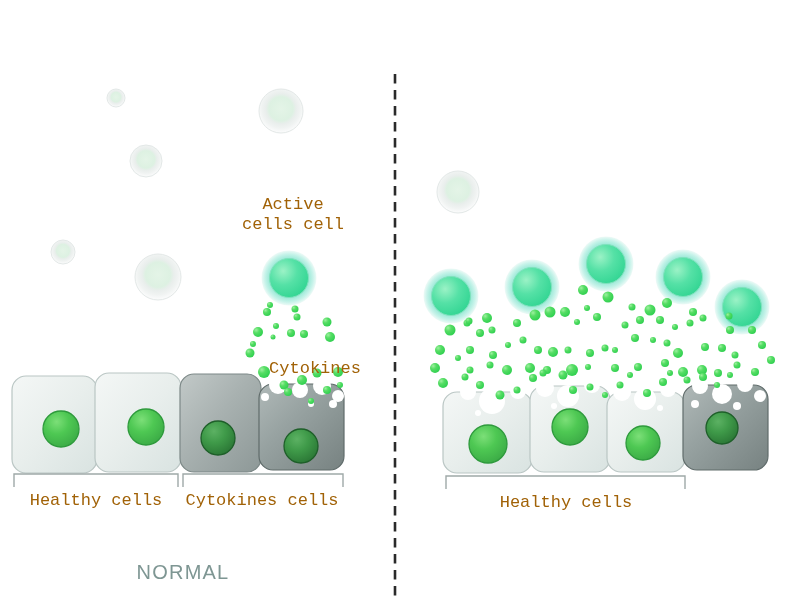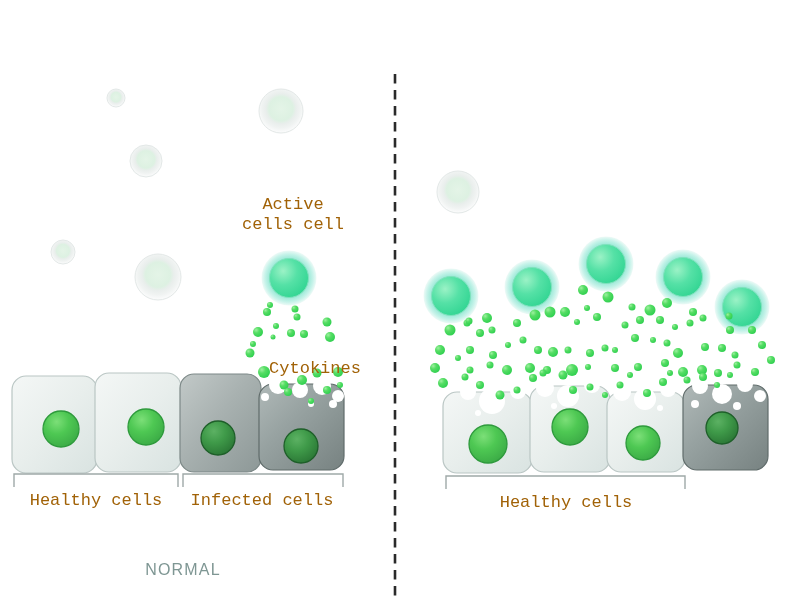--- a/index.html
+++ b/index.html
@@ -1,21 +1,21 @@
 <!DOCTYPE html>
 <html><head>
 <meta charset="utf-8">
 <style>
   html,body{margin:0;padding:0;background:#fff;}
   .stage{position:relative;width:800px;height:604px;background:#ffffff;overflow:hidden;
          font-family:"Liberation Sans",sans-serif;}
   .stage svg{position:absolute;left:0;top:0;}
   .lbl{position:absolute;transform:translateX(-50%);text-align:center;color:#a16207;
        font-size:17px;line-height:20px;white-space:nowrap;font-family:Liberation Mono, monospace;}
-  .caption{position:absolute;transform:translateX(-50%);color:#7e9693;font-size:16px;
+  .caption{position:absolute;transform:translateX(-50%);color:#7e9693;font-size:20px;
        letter-spacing:1.2px;white-space:nowrap;}
 </style>
 </head>
 <body>
 
 <div class="stage">
 
   <svg width="800" height="604" viewBox="0 0 800 604">
     <defs>
       <radialGradient id="dotGrad" cx="32%" cy="30%" r="80%">
@@ -241,18 +241,18 @@
         <line x1="395" y1="74" x2="395" y2="597" stroke="#2a2a2a" stroke-width="2.6" stroke-dasharray="9.5 6.5"></line>
       </g>
   </svg>
 
   <div class="lbl" style="left:293px;top:195px;">
     <div>Active</div>
     <div>cells cell</div>
   </div>
   <div class="lbl" style="left:315px;top:343px;margin-top:16px;">Cytokines</div>
   <div class="lbl" style="left:96px;top:491px;">Healthy cells</div>
-  <div class="lbl" style="left:262px;top:491px;">Infected cells</div>
+  <div class="lbl" style="left:262px;top:491px;">Cytokines cells</div>
   <div class="caption" style="left:183px;top:561px;">NORMAL</div>
 
   <div class="lbl" style="left:566px;top:493px;">Healthy cells</div>
 
 </div>
 
 </body></html>

